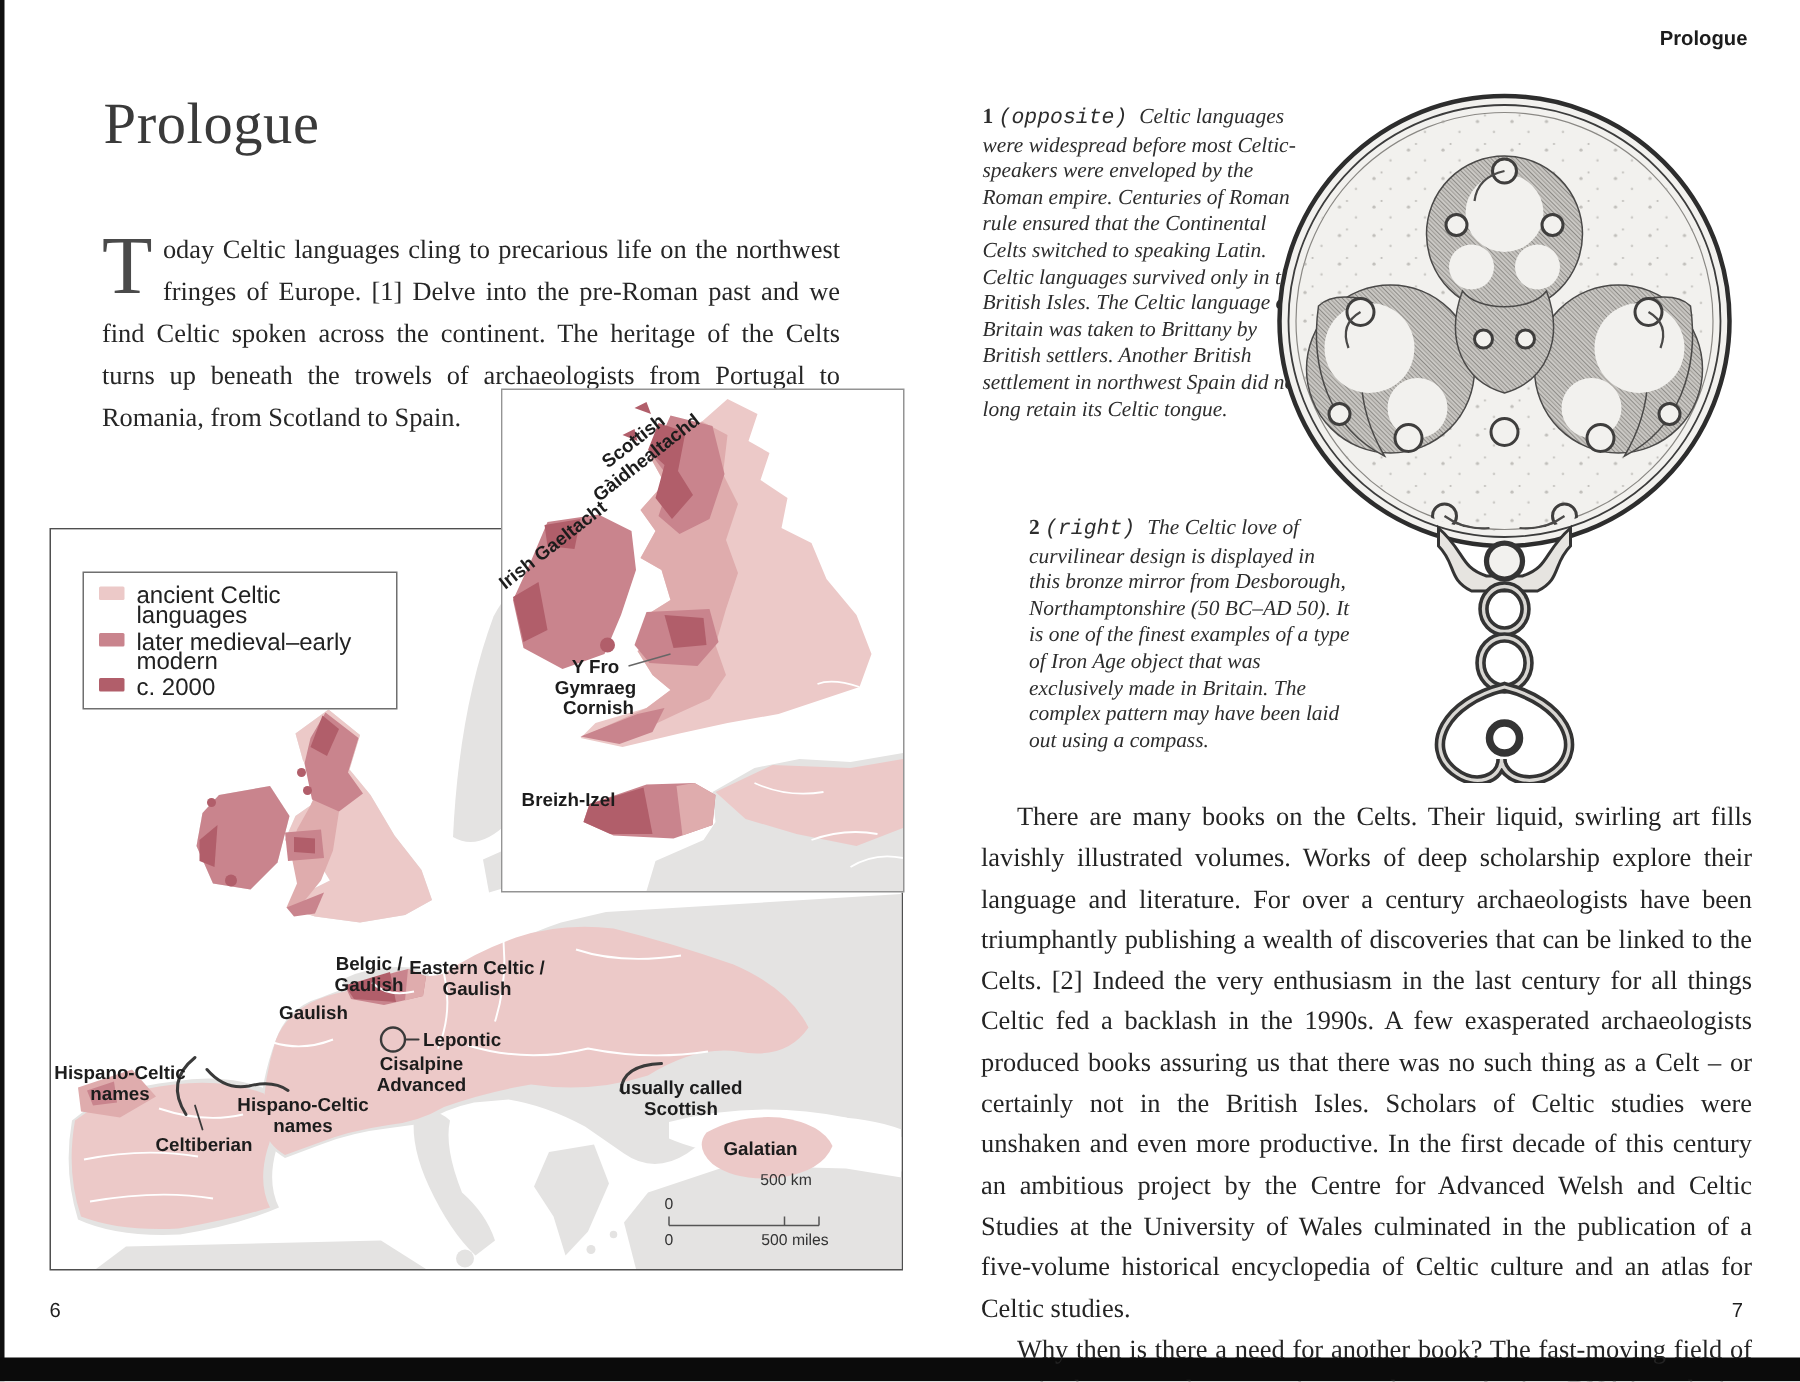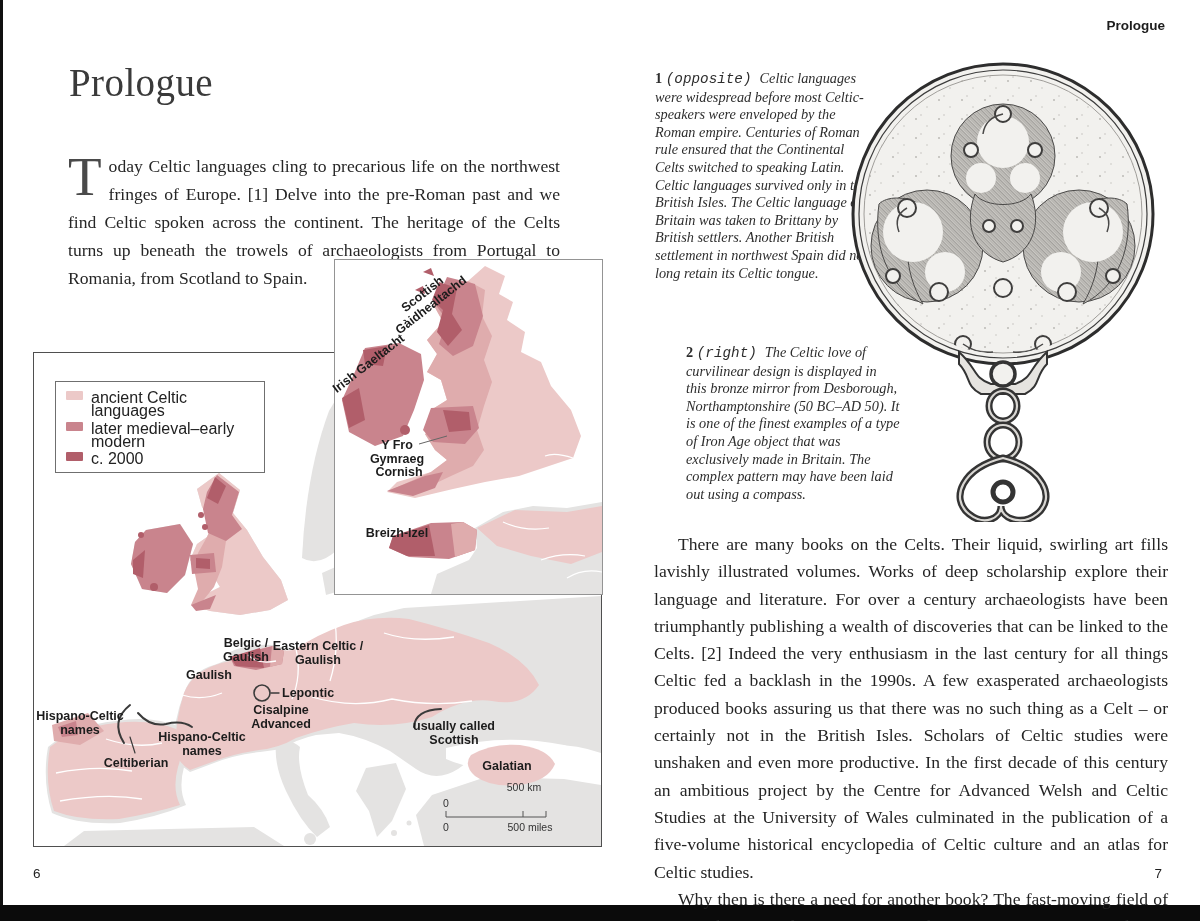--- a/index.html
+++ b/index.html
@@ -232,21 +232,21 @@
           <path d="M238,198 Q220,192 210,196"></path>
         </g>
         <path d="M84,184 L112,176" stroke="#666" stroke-width="1" fill="none"></path>
       </svg>
       <div class="mlabel rot" style="left:92px;top:40px;">Scottish
 Gàidhealtachd</div>
       <div class="mlabel rot" style="left:34px;top:104px;">Irish Gaeltacht</div>
       <div class="mlabel" style="left:62px;top:192px;">Y Fro
 Gymraeg</div>
       <div class="mlabel" style="left:48px;top:213px;margin-left:16px;">Cornish</div>
-      <div class="mlabel" style="left:46px;top:274px;padding-left:32px;">Breizh-Izel</div>
+      <div class="mlabel" style="left:28px;top:274px;padding-left:32px;">Breizh-Izel</div>
     </div>
   </figure>
 
   <div class="pageno left">6</div>
 
   <div class="running-head">Prologue</div>
 
   <p class="caption c1"><span class="cap-num">1</span> <span class="cap-tag">(opposite)</span><span>Celtic languages were widespread before most Celtic-speakers were enveloped by the Roman empire. Centuries of Roman rule ensured that the Continental Celts switched to speaking Latin. Celtic languages survived only in the British Isles. The Celtic language of Britain was taken to Brittany by British settlers. Another British settlement in northwest Spain did not long retain its Celtic tongue.</span></p>
 
   <p class="caption c2"><span class="cap-num">2</span> <span class="cap-tag">(right)</span><span>The Celtic love of curvilinear design is displayed in this bronze mirror from Desborough, Northamptonshire (50 BC–AD 50). It is one of the finest examples of a type of Iron Age object that was exclusively made in Britain. The complex pattern may have been laid out using a compass.</span></p>

